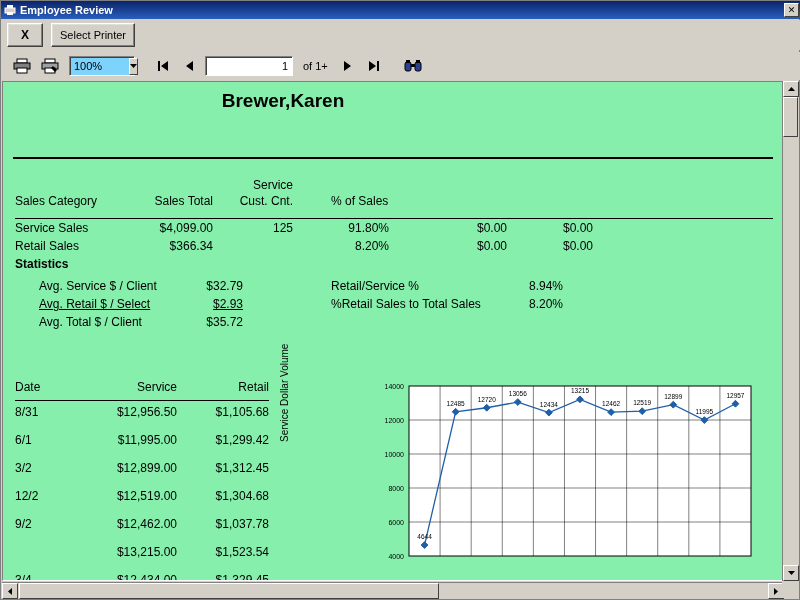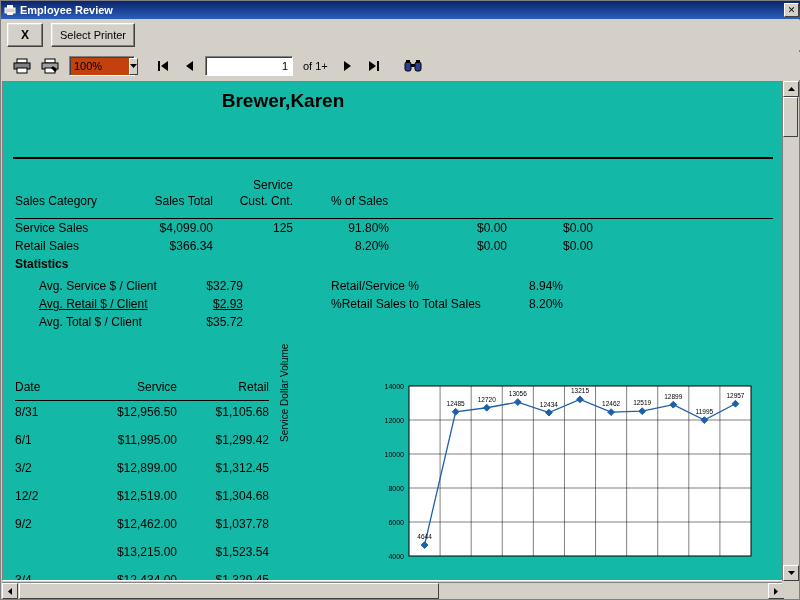--- a/index.html
+++ b/index.html
@@ -67,21 +67,21 @@
     display: flex; align-items: center; padding-left: 10px; gap: 6px;
   }
   .tb2-icon {
     width: 22px; height: 22px;
     display: flex; align-items: center; justify-content: center;
     cursor: default;
   }
   .zoom-combo {
     display: flex; align-items: center;
     width: 66px; height: 20px;
-    background: #c2410c;
+    background: #7dd3fc;
     border: 1px solid #808080;
     border-right-color: #ffffff; border-bottom-color: #ffffff;
     box-shadow: inset 1px 1px 0 #404040;
     margin-left: 2px;
     gap: 27px;
   }
   .zoom-combo .zv {
     flex: 1; font-size: 11px; padding-left: 4px; color: #000;
   }
   .zoom-combo .zbtn {
@@ -113,21 +113,21 @@
     position: absolute; left: 1px; top: 80px;
     width: 782px; height: 500px;
     background: #ffffff;
     border: 1px solid #808080;
     border-right-color: #ffffff; border-bottom-color: #ffffff;
     overflow: hidden;
   }
   .page {
     position: relative;
     width: 780px; height: 500px;
-    background: #14b8a6;
+    background: #86efac;
     font-family: "Liberation Sans", sans-serif;
   }
   .rpt-title {
     position: absolute; left: 0; top: 8px; width: 560px;
     text-align: center;
     font-size: 19px; font-weight: bold; color: #000;
   }
   .hr-thick {
     position: absolute; left: 10px; top: 75px; width: 760px;
     border-top: 2px solid #000;
@@ -287,21 +287,21 @@
       <div class="lbl" style="left:12px; top:157px;">Retail Sales</div>
       <div class="lbl r" style="left:120px; top:157px; width:90px;">$366.34</div>
       <div class="lbl r" style="left:326px; top:157px; width:60px;">8.20%</div>
       <div class="lbl r" style="left:444px; top:157px; width:60px;">$0.00</div>
       <div class="lbl r" style="left:530px; top:157px; width:60px;">$0.00</div>
 
       <div class="lbl b" style="left:12px; top:175px;">Statistics</div>
 
       <div class="lbl" style="left:36px; top:197px;">Avg. Service $ / Client</div>
       <div class="lbl r" style="left:180px; top:197px; width:60px;">$32.79</div>
-      <div class="lbl u" style="left:36px; top:215px;">Avg. Retail $ / Client</div>
+      <div class="lbl u" style="left:36px; top:215px;">Avg. Retail $ / Select</div>
       <div class="lbl r u" style="left:180px; top:215px; width:60px;">$2.93</div>
       <div class="lbl" style="left:36px; top:233px;">Avg. Total $ / Client</div>
       <div class="lbl r" style="left:180px; top:233px; width:60px;">$35.72</div>
 
       <div class="lbl" style="left:328px; top:197px;">Retail/Service %</div>
       <div class="lbl r" style="left:500px; top:197px; width:60px;">8.94%</div>
       <div class="lbl" style="left:328px; top:215px;">%Retail Sales to Total Sales</div>
       <div class="lbl r" style="left:500px; top:215px; width:60px;">8.20%</div>
 
 

